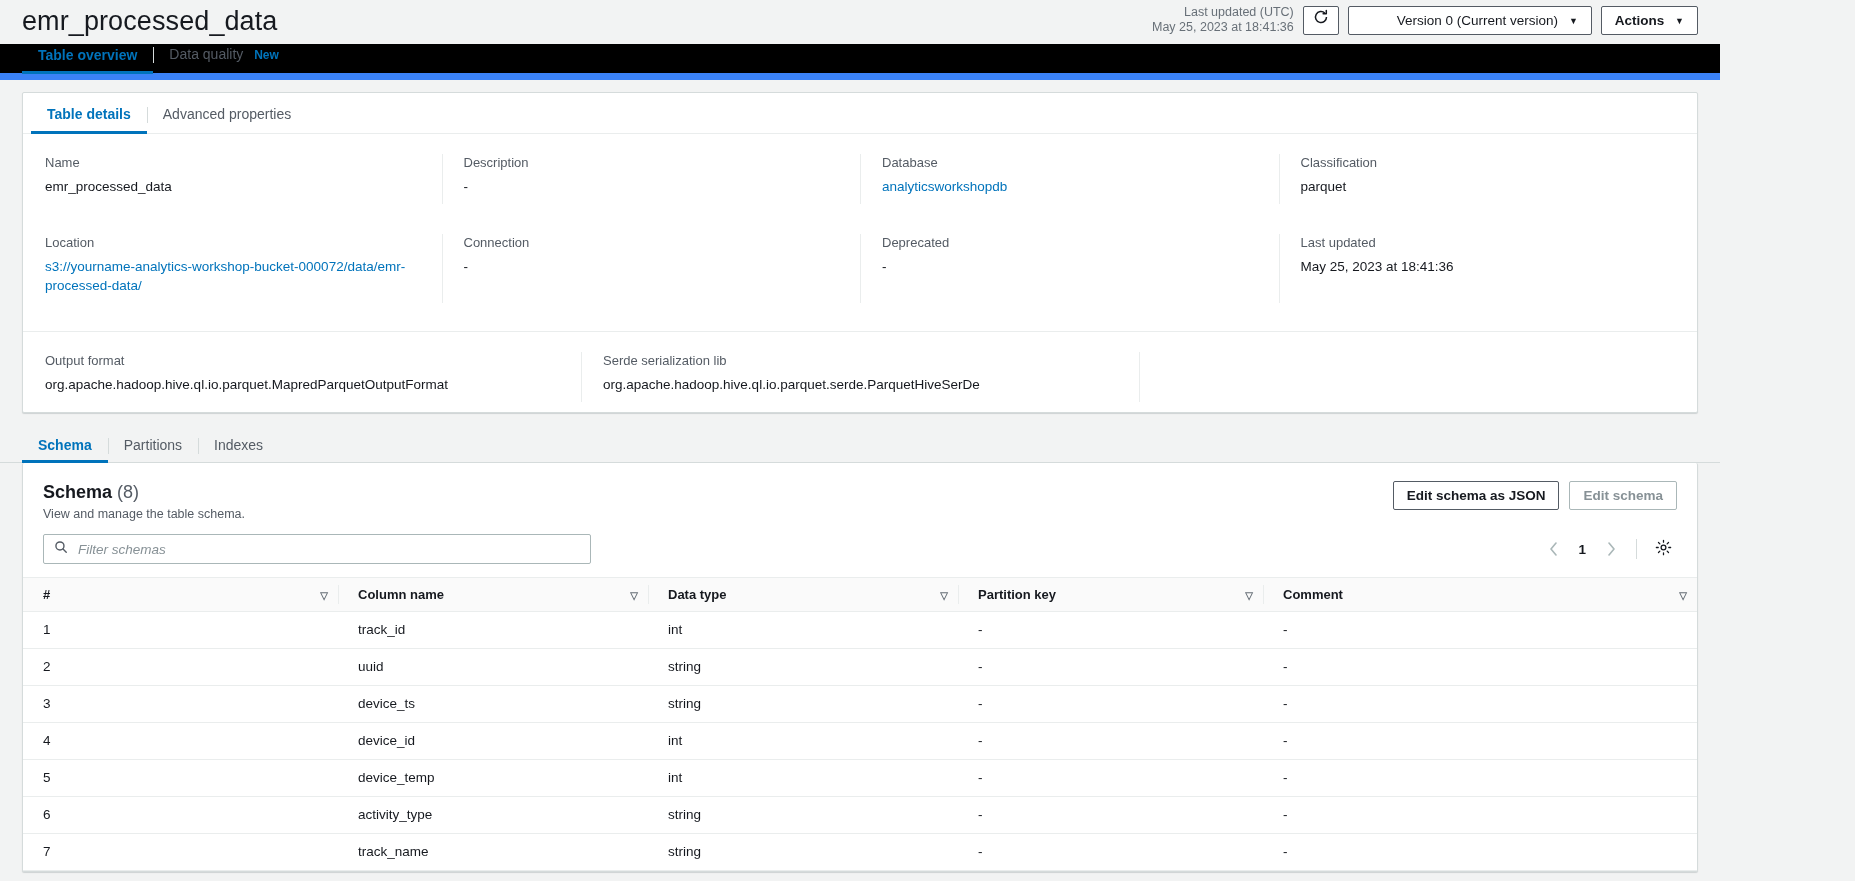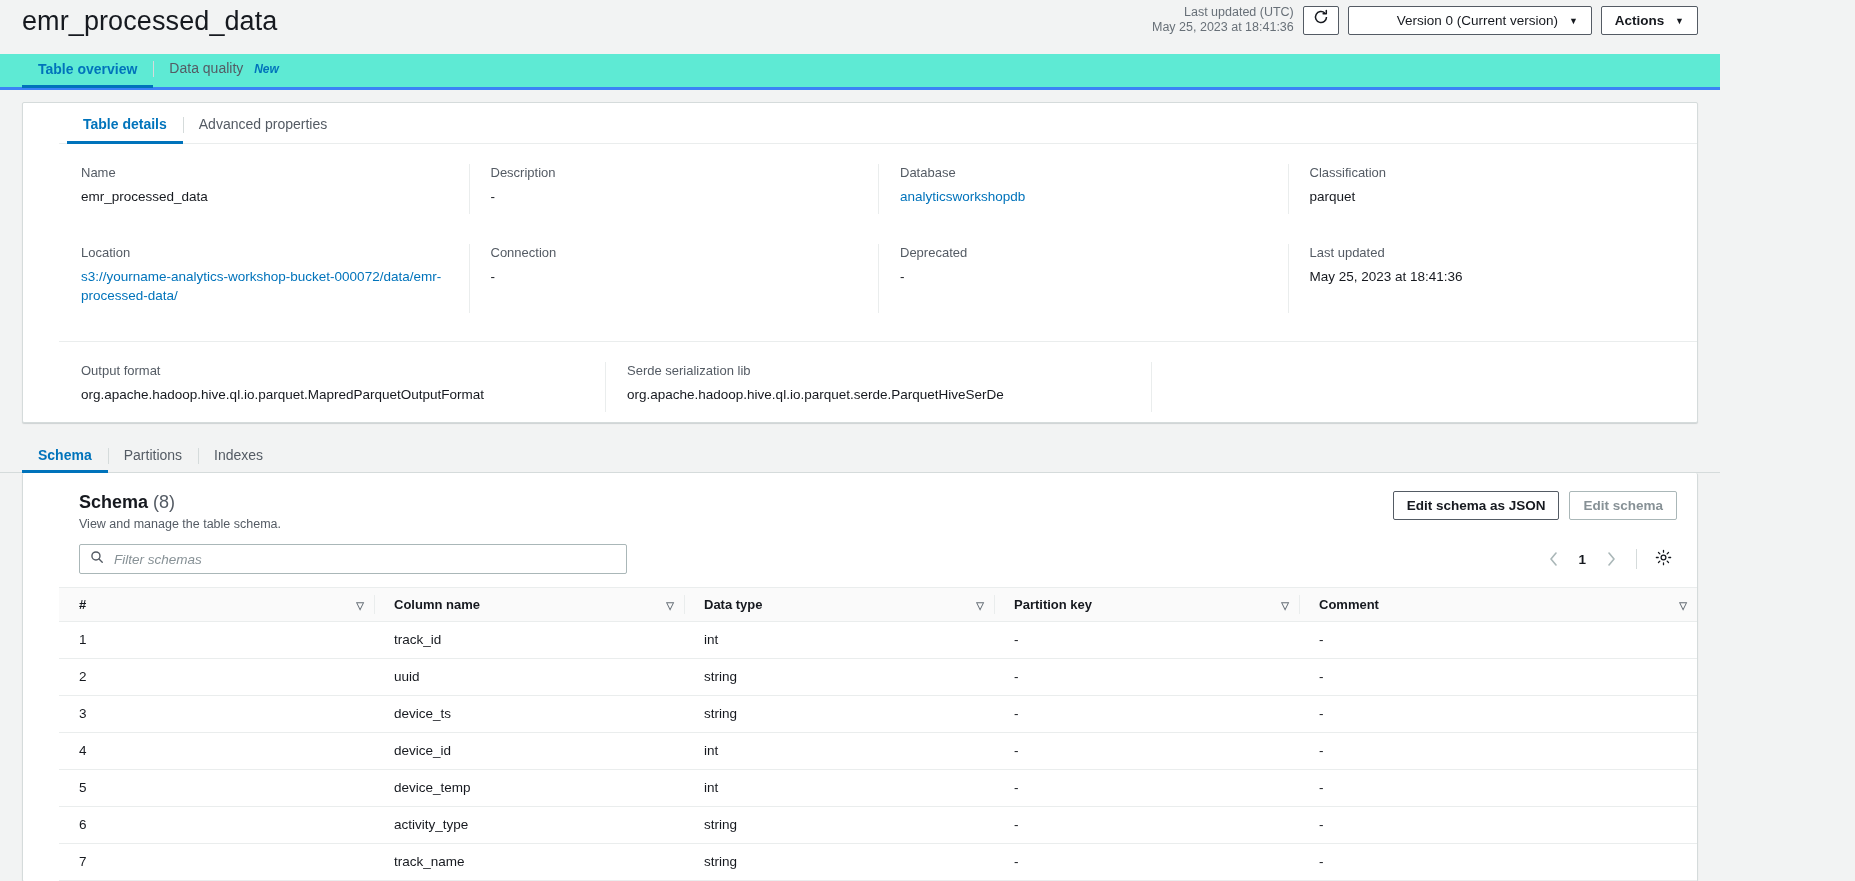--- a/index.html
+++ b/index.html
@@ -36,42 +36,40 @@
     cursor: pointer; white-space: nowrap;
   }
   .btn.icon-only { width: 36px; padding: 0; display:flex; align-items:center; justify-content:center; }
   .btn .caret { font-size: 9px; margin-left: 7px; position: relative; top: -1px; }
   .btn-version { font-weight: normal; padding-left: 48px; }
 
   
   .tabs-outer {
     display: flex; align-items: flex-end;
     padding: 0 22px; height: 36px;
-    border-bottom: 3px solid #3b82f6;
-    background: #5eead4;
-    margin-top: 10px;
+    border-bottom: 7px solid #3b82f6;
+    background: #000000;
   }
   .tab-o {
     position: relative; font-size: 14px; padding: 0 16px 10px 16px;
     color: #545b64; cursor: pointer; line-height: 16px;
   }
   .tab-o.active { color: #0073bb; font-weight: bold; }
   .tab-o.active:after {
     content:""; position:absolute; left:0; right:0; bottom:-1px;
     height: 3px; background: #0073bb;
   }
   .tab-o .sep { position: absolute; left: 0; top: 1px; height: 16px; width: 1px; background: #d5dbdb; }
-  .badge-new { color: #0073bb; font-size: 12px; font-weight: bold; margin-left: 7px; font-style: italic; }
+  .badge-new { color: #0073bb; font-size: 12px; font-weight: bold; margin-left: 7px; }
 
   
   .card {
     background: #fff; border: 1px solid #d5dbdb; border-radius: 2px;
     margin: 12px 22px 0 22px;
     box-shadow: 0 1px 1px 0 rgba(0,28,36,.15);
-    padding-left: 36px;
   }
   .tabs-inner {
     display: flex; align-items: flex-end;
     border-bottom: 1px solid #eaeded;
     padding: 0 8px; height: 41px;
   }
   .tab-i {
     position: relative; font-size: 14px; padding: 0 16px 11px 16px;
     color: #545b64; cursor: pointer; line-height: 16px;
   }

